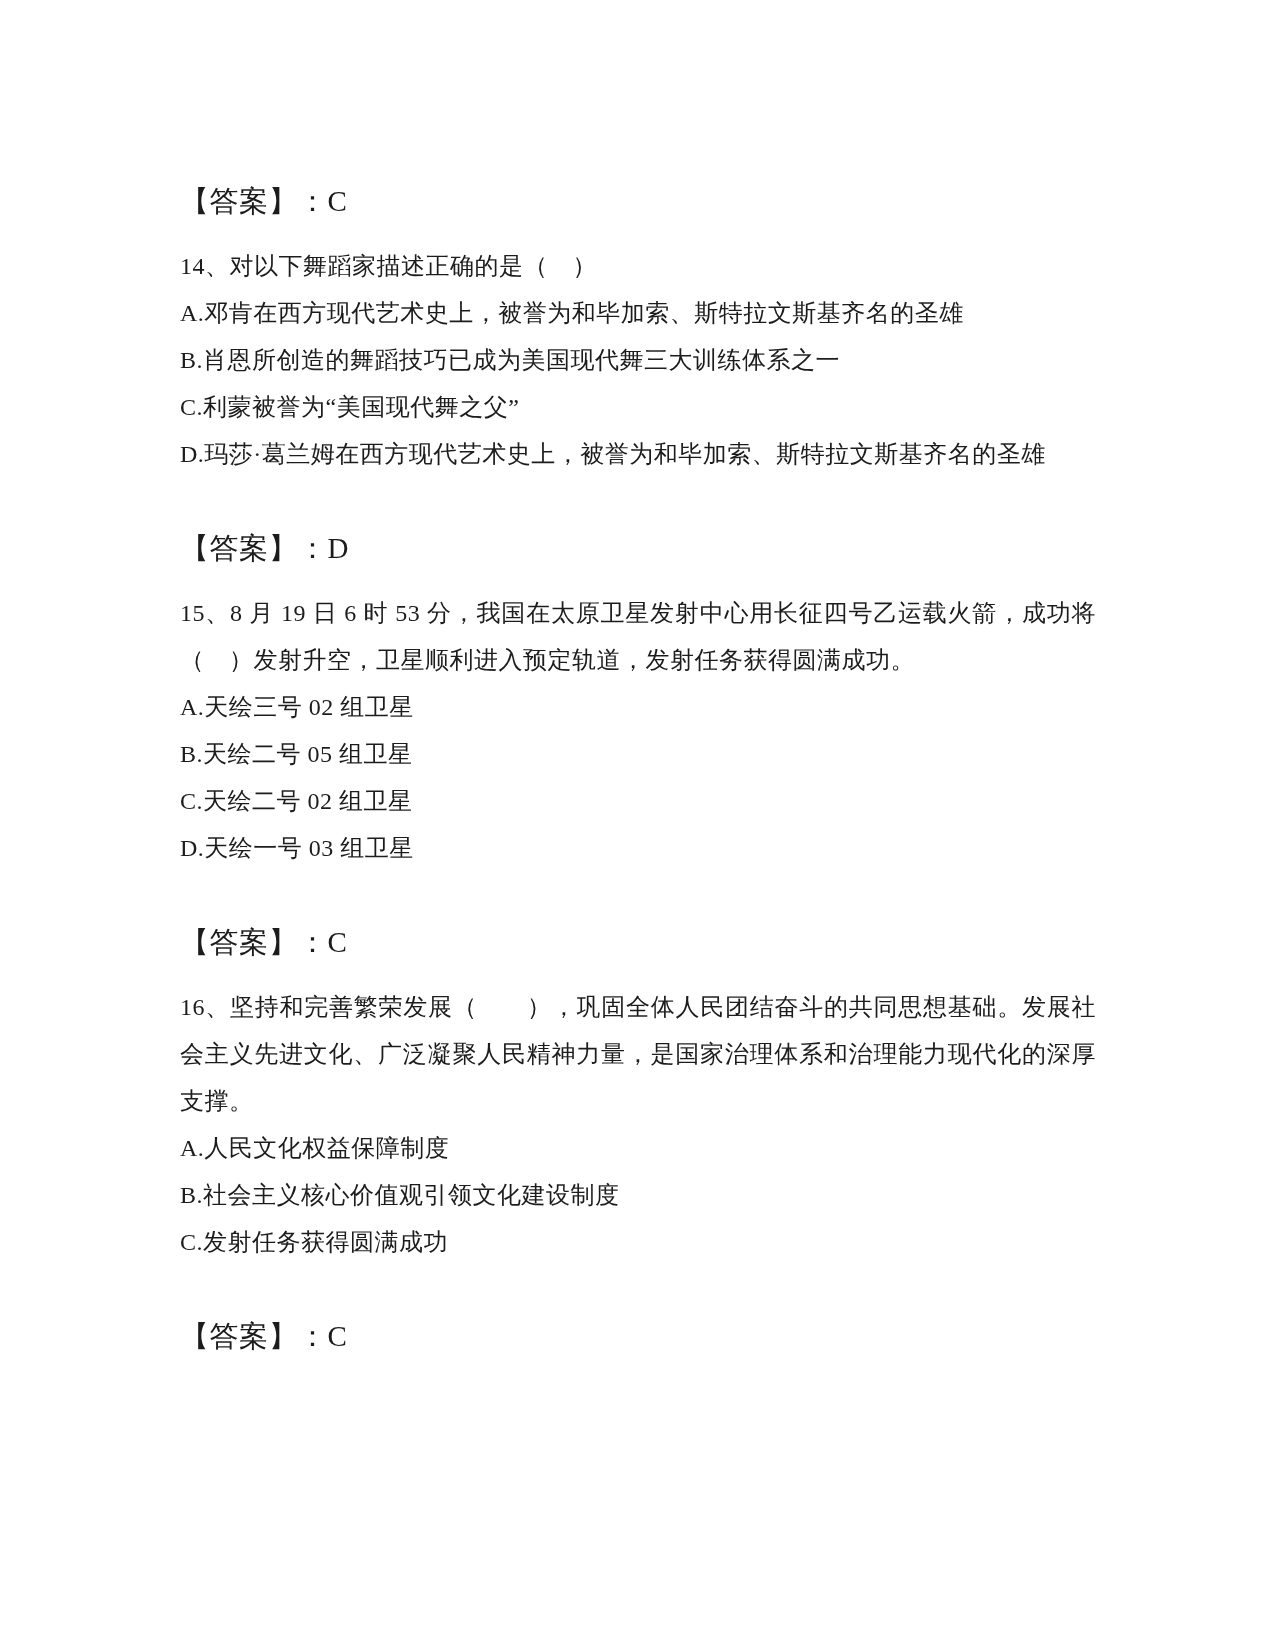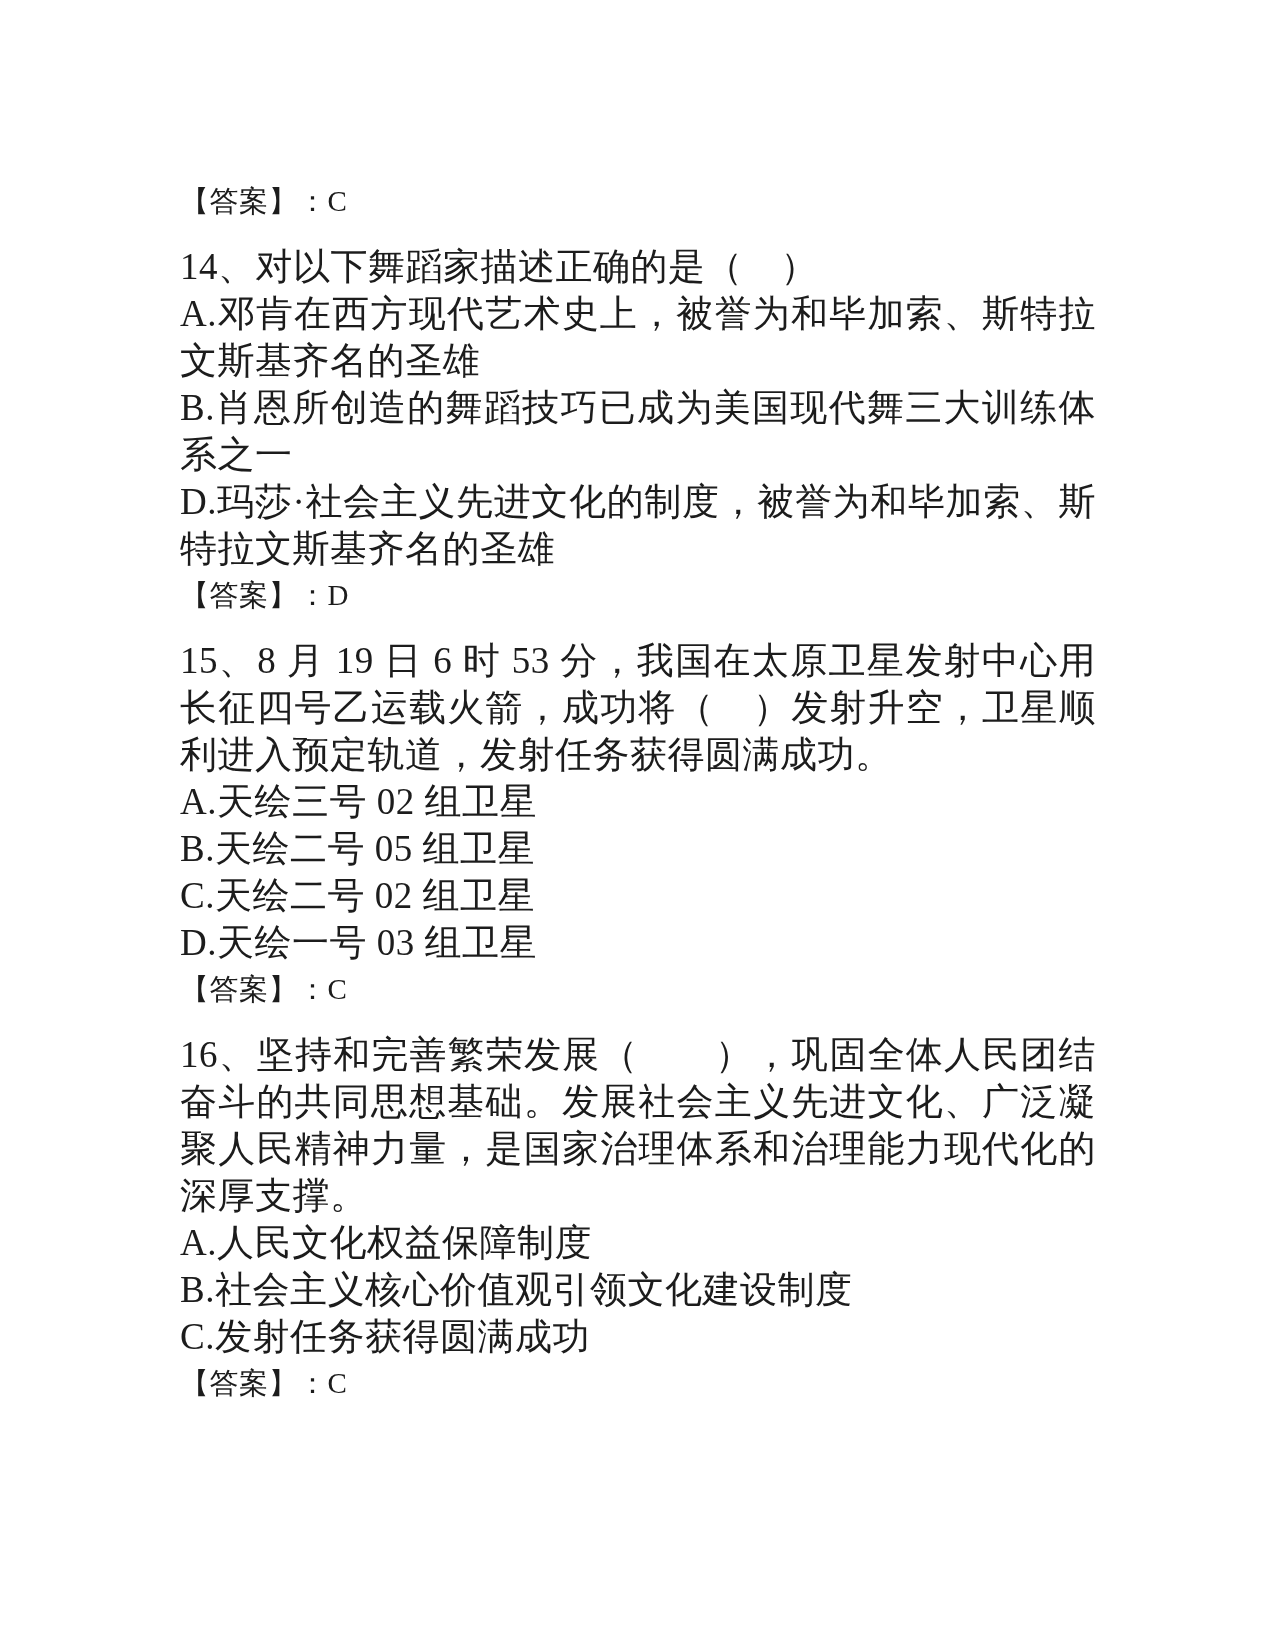--- a/index.html
+++ b/index.html
@@ -15,29 +15,30 @@
     font-family: "Liberation Serif", "DejaVu Serif", serif;
     color: #1c1c1c;
   }
   .content {
     position: absolute;
     left: 180px;
     top: 178px;
     width: 916px;
   }
   .line {
-    font-size: 37px;
+    font-size: 24px;
     line-height: 47px;
     text-align: justify;
     text-justify: inter-ideograph;
     letter-spacing: 0.5px;
   }
   .answer-line {
     font-size: 29px;
     line-height: 47px;
+    margin-top: 47px;
     margin-bottom: 18px;
     letter-spacing: 0.5px;
   }
   .answer-line:first-child {
     margin-top: 0;
   }
   .question-block {
     margin: 0;
   }
 </style>
@@ -46,21 +47,22 @@
 
 <div class="page">
   <div class="content">
 
     <div class="answer-line">【答案】：C</div>
 
     <div class="question-block">
       <div class="line">14、对以下舞蹈家描述正确的是（　）</div>
       <div class="line">A.邓肯在西方现代艺术史上，被誉为和毕加索、斯特拉文斯基齐名的圣雄</div>
       <div class="line">B.肖恩所创造的舞蹈技巧已成为美国现代舞三大训练体系之一</div>
-      <div class="line">D.玛莎·社会主义先进文化的制度，被誉为和毕加索、斯特拉文斯基齐名的圣雄</div>
+      <div class="line">C.利蒙被誉为“美国现代舞之父”</div>
+      <div class="line">D.玛莎·葛兰姆在西方现代艺术史上，被誉为和毕加索、斯特拉文斯基齐名的圣雄</div>
     </div>
 
     <div class="answer-line">【答案】：D</div>
 
     <div class="question-block">
       <div class="line">15、8 月 19 日 6 时 53 分，我国在太原卫星发射中心用长征四号乙运载火箭，成功将（　）发射升空，卫星顺利进入预定轨道，发射任务获得圆满成功。</div>
       <div class="line">A.天绘三号 02 组卫星</div>
       <div class="line">B.天绘二号 05 组卫星</div>
       <div class="line">C.天绘二号 02 组卫星</div>
       <div class="line">D.天绘一号 03 组卫星</div>

